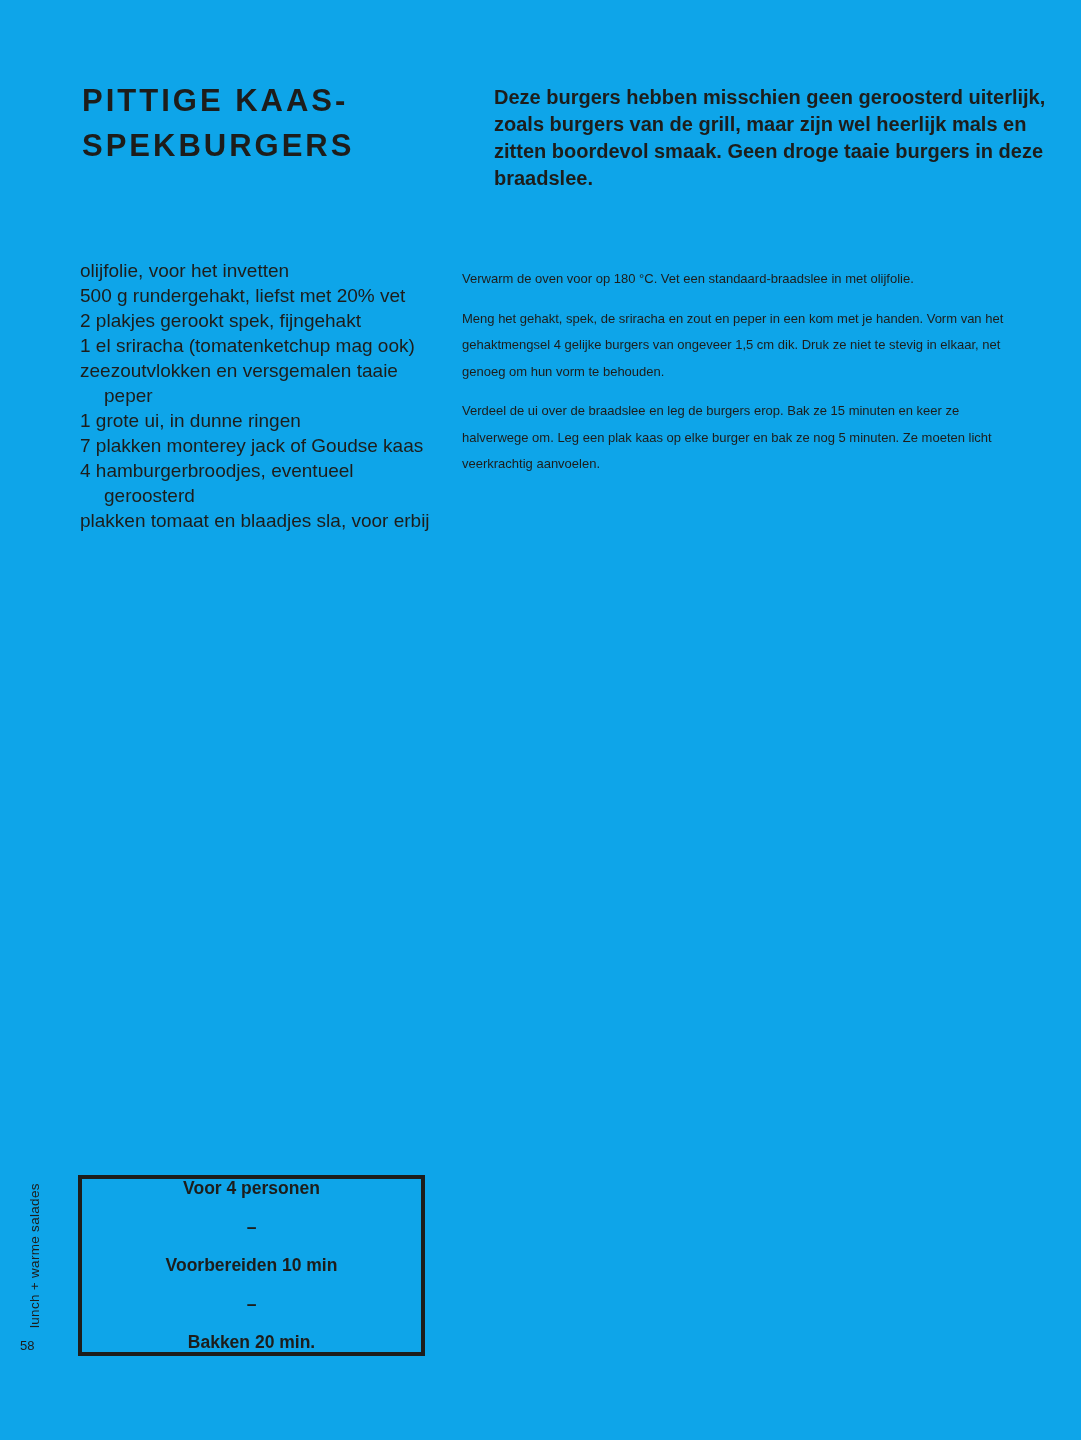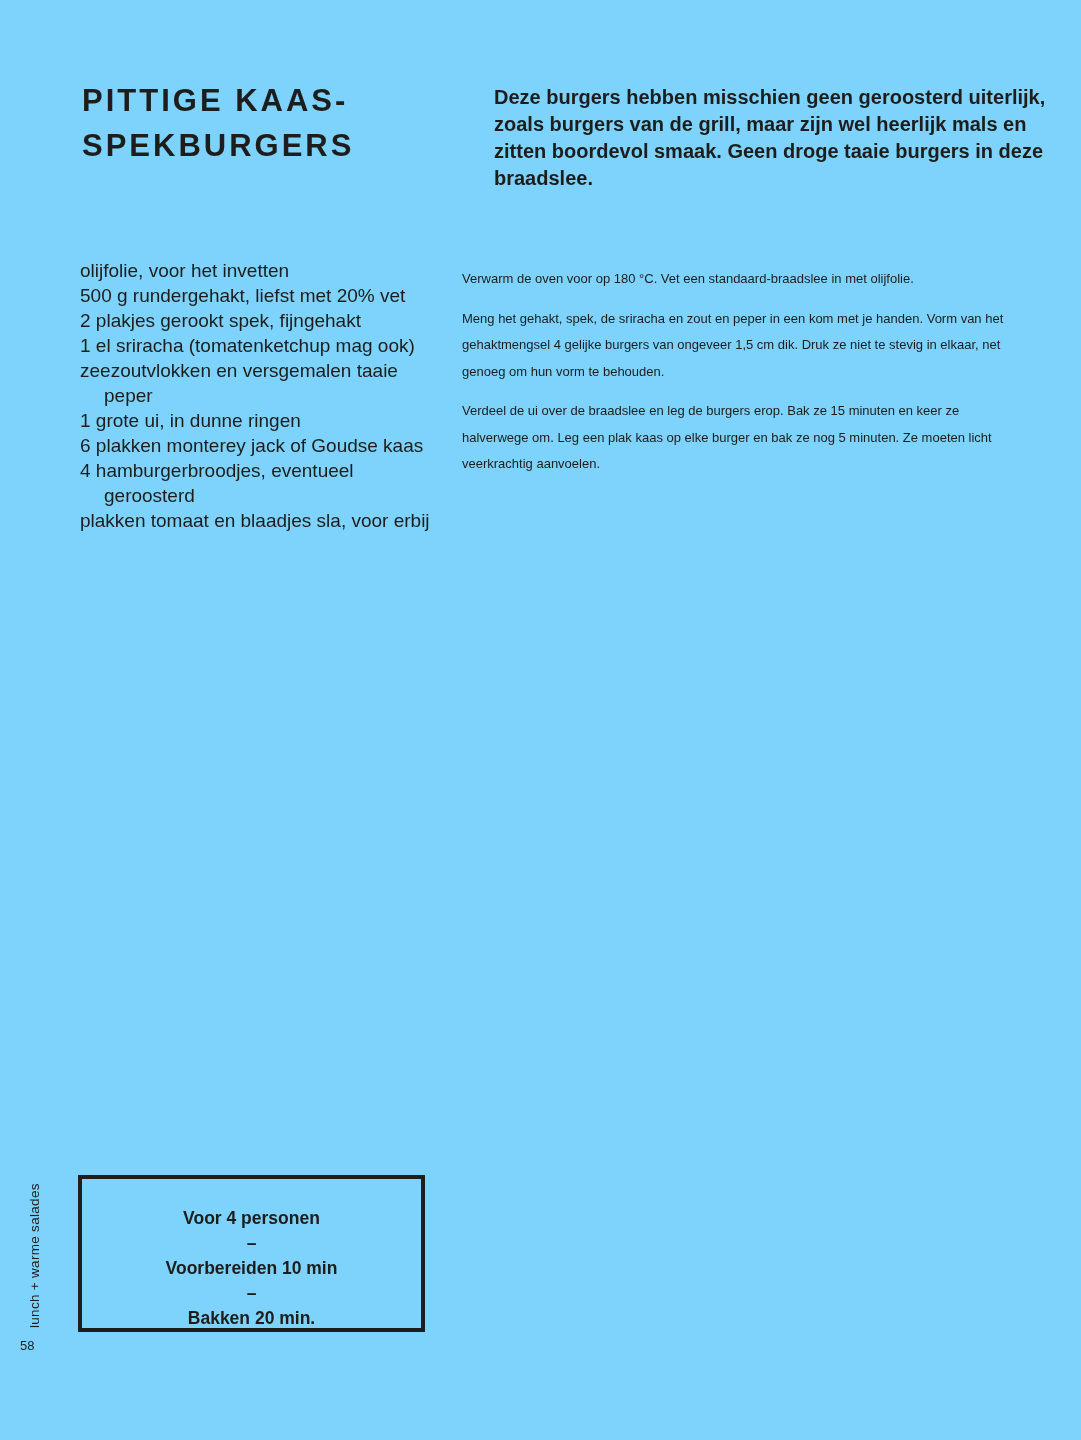--- a/index.html
+++ b/index.html
@@ -1,21 +1,21 @@
 <!DOCTYPE html>
 <html><head>
 <meta charset="utf-8">
 <style>
   * { margin: 0; padding: 0; box-sizing: border-box; }
   html, body { background: #ffffff; }
   .page {
     position: relative;
     width: 1081px;
     height: 1440px;
-    background: #7dd3fc;
+    background: #0ea5e9;
     font-family: "Liberation Sans", sans-serif;
     color: #1d1d1b;
     overflow: hidden;
   }
   .recipe-title {
     position: absolute;
     left: 82px;
     top: 78px;
     width: 380px;
     font-size: 31px;
@@ -54,26 +54,26 @@
     width: 550px;
     font-size: 13px;
     line-height: 26.5px;
   }
   .step { margin-bottom: 13px; }
   .info-box {
     position: absolute;
     left: 78px;
     top: 1175px;
     width: 347px;
-    height: 157px;
+    height: 181px;
     border: 4px solid #1d1d1b;
     display: flex;
     flex-direction: column;
     align-items: center;
-    justify-content: flex-end;
+    justify-content: space-between;
     gap: 6px;
     text-align: center;
     font-size: 17.5px;
     font-weight: bold;
     line-height: 19px;
   }
   .vertical-label {
     position: absolute;
     left: 27px;
     top: 1328px;
@@ -103,21 +103,21 @@
 
   <p class="intro">Deze burgers hebben misschien geen geroosterd uiterlijk, zoals burgers van de grill, maar zijn wel heerlijk mals en zitten boordevol smaak. Geen droge taaie burgers in deze braadslee.</p>
 
   <div class="ingredients">
     <div class="ingredient">olijfolie, voor het invetten</div>
     <div class="ingredient">500 g rundergehakt, liefst met 20% vet</div>
     <div class="ingredient">2 plakjes gerookt spek, fijngehakt</div>
     <div class="ingredient">1 el sriracha (tomatenketchup mag ook)</div>
     <div class="ingredient">zeezoutvlokken en versgemalen taaie peper</div>
     <div class="ingredient">1 grote ui, in dunne ringen</div>
-    <div class="ingredient">6 plakken monterey jack of Goudse kaas</div>
+    <div class="ingredient">7 plakken monterey jack of Goudse kaas</div>
     <div class="ingredient">4 hamburgerbroodjes, eventueel geroosterd</div>
     <div class="ingredient">plakken tomaat en blaadjes sla, voor erbij</div>
   </div>
 
   <div class="steps">
     <p class="step">Verwarm de oven voor op 180 °C. Vet een standaard-braadslee in met olijfolie.</p>
     <p class="step">Meng het gehakt, spek, de sriracha en zout en peper in een kom met je handen. Vorm van het gehaktmengsel 4 gelijke burgers van ongeveer 1,5 cm dik. Druk ze niet te stevig in elkaar, net genoeg om hun vorm te behouden.</p>
     <p class="step">Verdeel de ui over de braadslee en leg de burgers erop. Bak ze 15 minuten en keer ze halverwege om. Leg een plak kaas op elke burger en bak ze nog 5 minuten. Ze moeten licht veerkrachtig aanvoelen.</p>
   </div>
 

